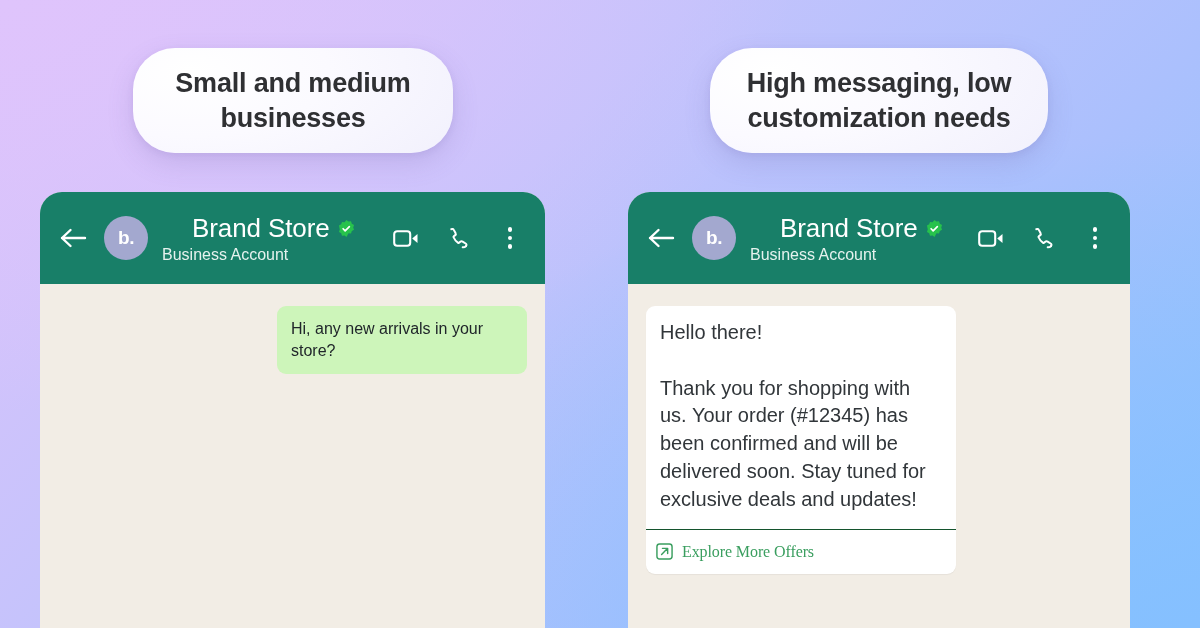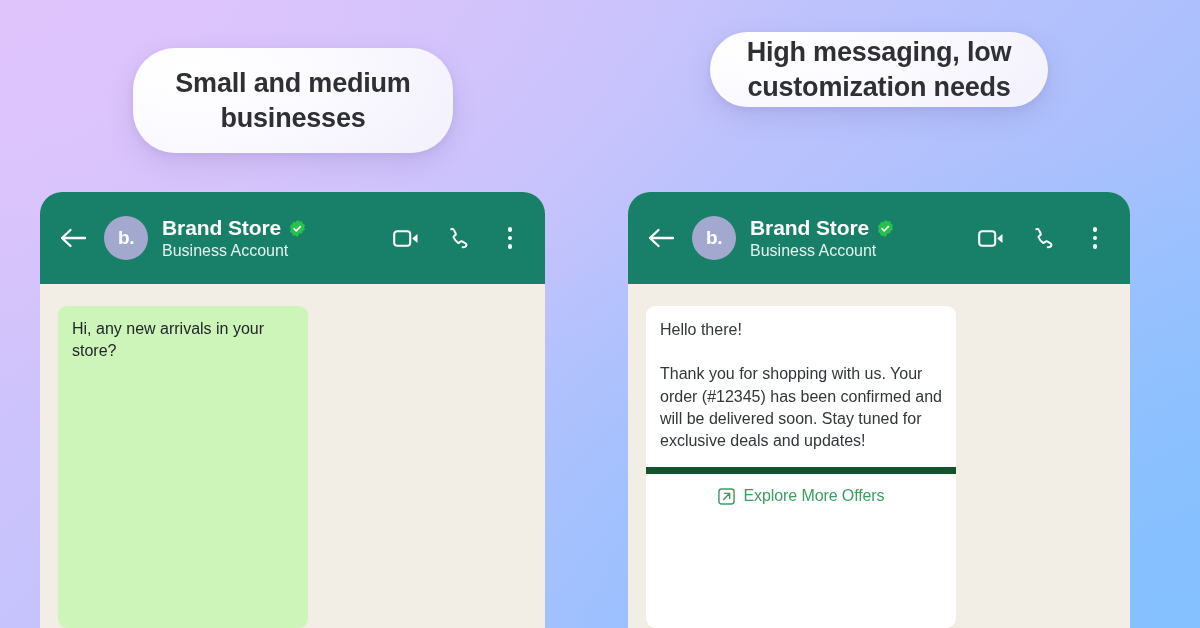--- a/index.html
+++ b/index.html
@@ -38,21 +38,21 @@
     padding:0 26px;
   }
   .pill-text {
     font-size:27px;
     font-weight:700;
     line-height:1.26;
     color:#2f3033;
     letter-spacing:-0.2px;
   }
   #pill-left  { left:133px; top:48px;  width:320px; height:105px; }
-  #pill-right { left:710px; top:32px;  width:338px; height:75px;text-align:center; }
+  #pill-right { left:710px; top:48px;  width:338px; height:105px;text-align:center; }
 
   
   .phone {
     position:absolute;
     top:192px;
     bottom:0;
     border-radius:22px 22px 0 0;
     overflow:hidden;
     background:#f2ede5;
     display:flex;
@@ -89,25 +89,26 @@
     letter-spacing:-0.5px;
     margin-right:14px;
   }
   .who { flex:1 1 auto; min-width:0; }
   .who-row {
     display:flex;
     align-items:center;
     gap:7px;
   }
   .brand-name {
-    font-size:21px;
-    font-weight:700;
+    font-size:26px;
+    font-weight:400;
     color:#ffffff;
     letter-spacing:-0.1px;
     white-space:nowrap;
+    margin-left:30px;
   }
   .verified { width:19px; height:19px; flex:0 0 auto; display:block; }
   .sub {
     font-size:16px;
     color:#e5f2ee;
     margin-top:2px;
     white-space:nowrap;
   }
   .hdr-actions {
     display:flex;
@@ -120,20 +121,21 @@
     width:26px; height:26px;
   }
   .dots { width:5px; display:flex; flex-direction:column; gap:4px; align-items:center; }
   .dots i { width:4.5px; height:4.5px; border-radius:50%; background:#fff; display:block; }
 
   
   .chat-body {
     flex:1 1 auto;
     padding:22px 18px 0 18px;
     display:flex;
+    flex-direction:column;
     gap:20px;
     overflow:hidden;
   }
   .row-out { display:flex; justify-content:flex-end; }
   .row-in  { display:flex; justify-content:flex-start; }
 
   .bubble-out {
     background:#cdf5ba;
     border-radius:9px;
     padding:12px 14px;
@@ -147,32 +149,32 @@
     background:#ffffff;
     border-radius:9px;
     max-width:312px;
     overflow:hidden;
     box-shadow:0 1px 1px rgba(0,0,0,0.05);
   }
   #phone-right .card-in { max-width:310px; }
 
   .card-text {
     padding:13px 14px 15px 14px;
-    font-size:16px;
+    font-size:20px;
     line-height:1.39;
     color:#31363a;
     white-space:pre-line;
   }
   .card-cta {
-    border-top:7px solid #14532d;
+    border-top:1px solid #14532d;
     padding:13px 10px;
     display:flex;
     align-items:center;
-    justify-content:center;
     gap:9px;
+    font-family:Liberation Serif, serif;
   }
   .cta-label {
     font-size:16px;
     color:#3a9e5f;
     letter-spacing:-0.1px;
   }
   .cta-icon { width:17px; height:17px; flex:0 0 auto; display:block; }
 </style>
 </head>
 <body>

